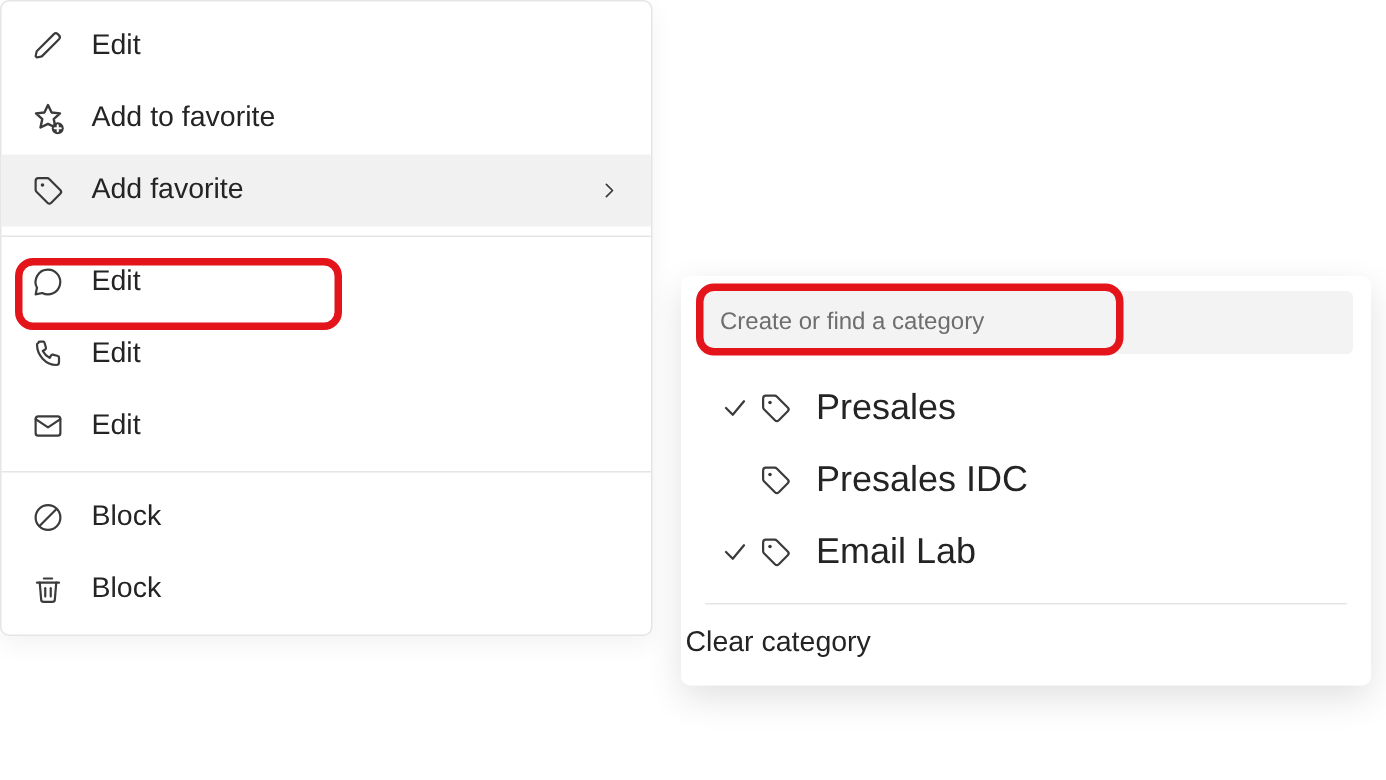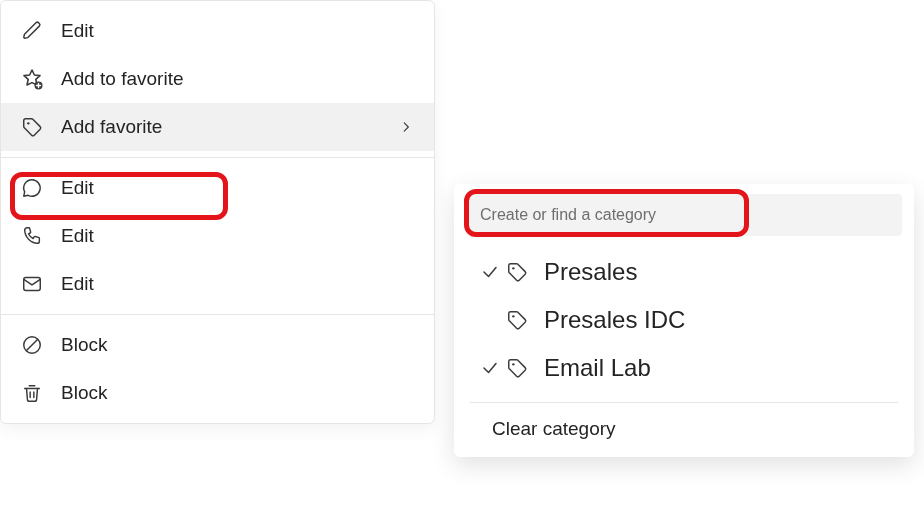--- a/index.html
+++ b/index.html
@@ -140,21 +140,21 @@
   .flyout-divider {
     height: 1px;
     background: #e5e5e5;
     margin: 4px 16px 0 16px;
   }
 
   .clear-row {
     display: flex;
     align-items: center;
     height: 52px;
-    padding: 0 38px;
+    padding: 0 3px;
     font-size: 19px;
     cursor: pointer;
   }
 
   svg { display: block; }
 </style>
 </head>
 <body>
 
 <div class="context-menu">

